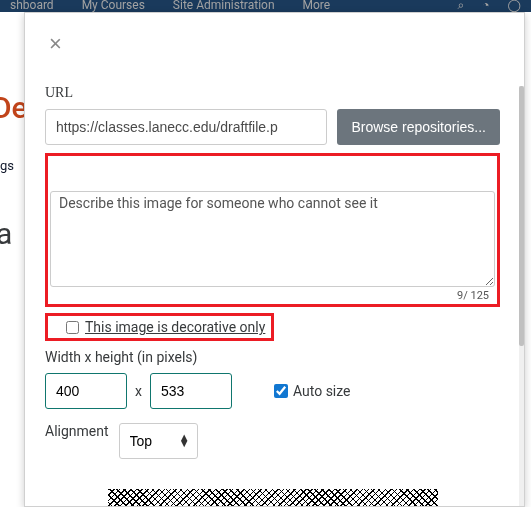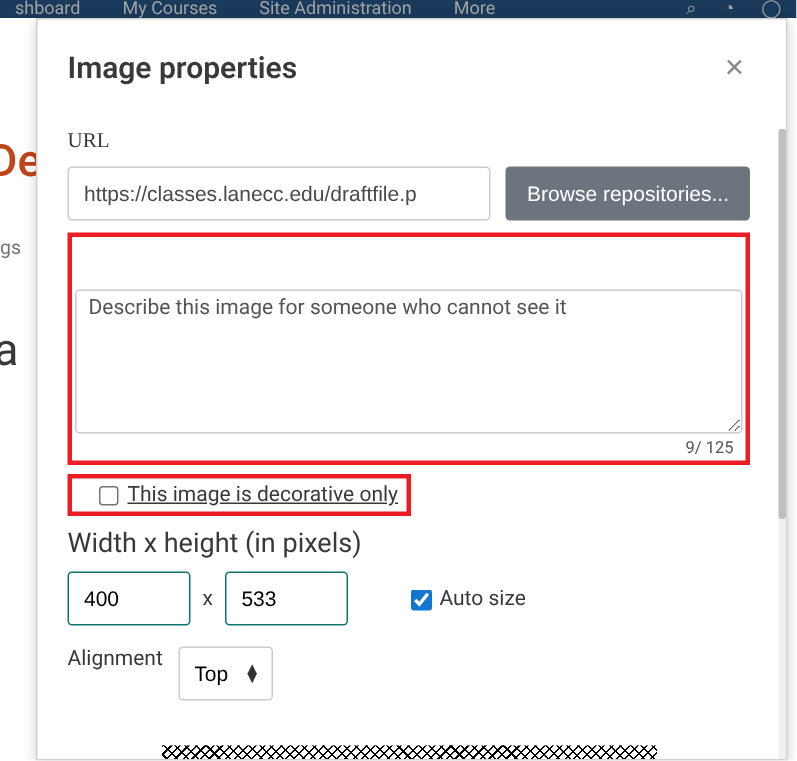--- a/index.html
+++ b/index.html
@@ -31,21 +31,21 @@
     top: 90px;
     left: -8px;
     color: #c1441a;
     font-size: 30px;
     font-weight: 500;
   }
   .bg-side {
     position: absolute;
     top: 158px;
     left: 0px;
-    color: #737373;
+    color: #0f172a;
     font-size: 13px;
   }
   .bg-a {
     position: absolute;
     top: 216px;
     left: -4px;
     color: #373a3c;
     font-size: 30px;
     font-weight: 400;
   }
@@ -161,58 +161,58 @@
     gap: 6px;
     padding: 3px 6px 3px 18px;
     margin-top: 4px;
     text-decoration: underline;
   }
   .red-box-check input { margin: 0; }
   .size-label {
     display: block;
     margin-top: 8px;
     margin-bottom: 8px;
-    font-size: 18px;
+    font-size: 14px;
   }
   .dim-row {
     display: flex;
     align-items: center;
     gap: 8px;
     margin-bottom: 14px;
   }
   .dim-input {
     width: 82px;
     height: 36px;
     border: 1px solid #0f766e;
     border-radius: 3px;
     text-align: left;
     padding: 0 10px;
     font-size: 14px;
   }
   .dim-x { font-size: 14px; }
-  .auto-row { display: inline-flex; align-items: flex-end; gap: 5px; margin-left: 6px; padding-left: 28px;}
+  .auto-row { display: inline-flex; align-items: center; gap: 5px; margin-left: 6px; padding-left: 28px;}
   .auto-check {
     width: 14px; height: 14px;
     accent-color: #1177d1;
   }
   .align-row {
     display: flex;
     align-items: flex-start;
     gap: 10px;
     margin-bottom: 30px;
   }
   .select-wrap {
     position: relative;
     display: inline-block;
   }
   .select {
     height: 36px;
     border: 1px solid #ccc;
     border-radius: 3px;
-    padding: 0 28px 0 10px;
+    padding: 0 44px 0 10px;
     font-size: 14px;
     background: #fff;
     appearance: none;
     cursor: pointer;
   }
   .select-caret {
     position: absolute;
     right: 8px;
     top: 50%;
     transform: translateY(-50%);
@@ -253,21 +253,20 @@
   </span>
 </div>
 
 <div class="bg-title">De</div>
 <div class="bg-side">gs</div>
 <div class="bg-a">a</div>
 
 <div class="dialog">
 
   <div class="dialog-header">
-    <div class="dialog-title">Image properties</div>
     <button class="close-btn">
       <span>×</span>
     </button>
   </div>
 
   <label class="form-label">URL</label>
   <div class="url-row">
     <input class="url-input" type="text" value="https://classes.lanecc.edu/draftfile.p" style="">
     <button class="browse-btn">Browse repositories...</button>
   </div>

